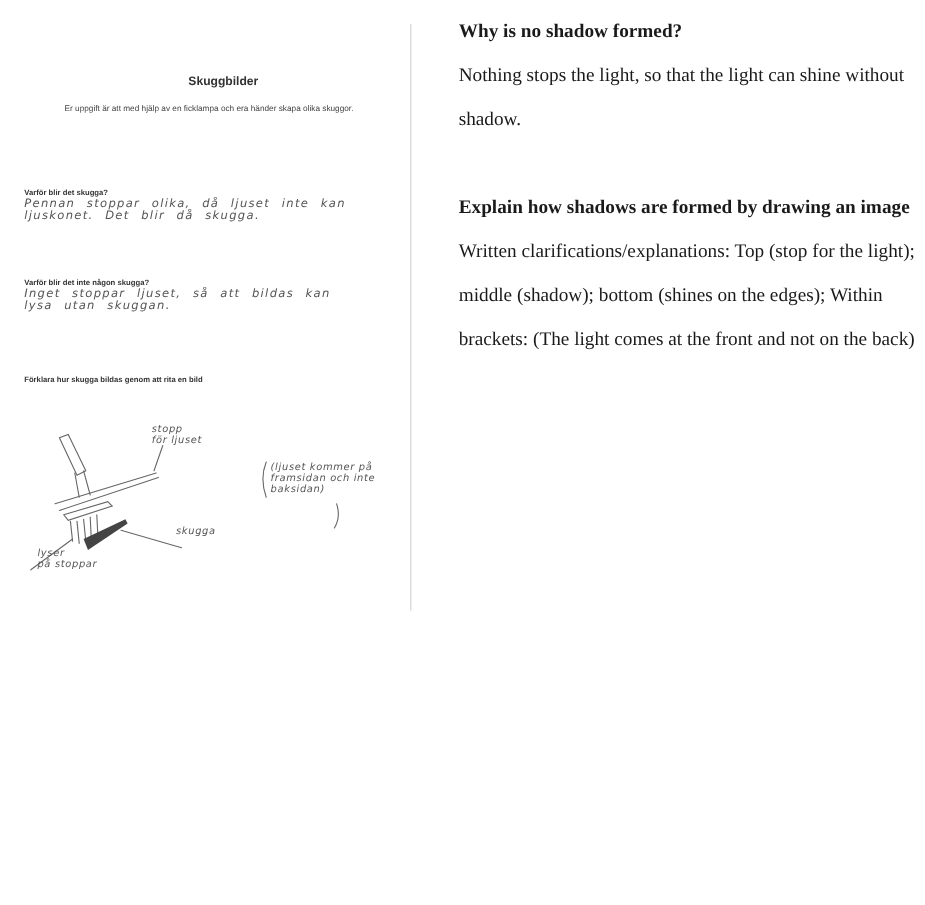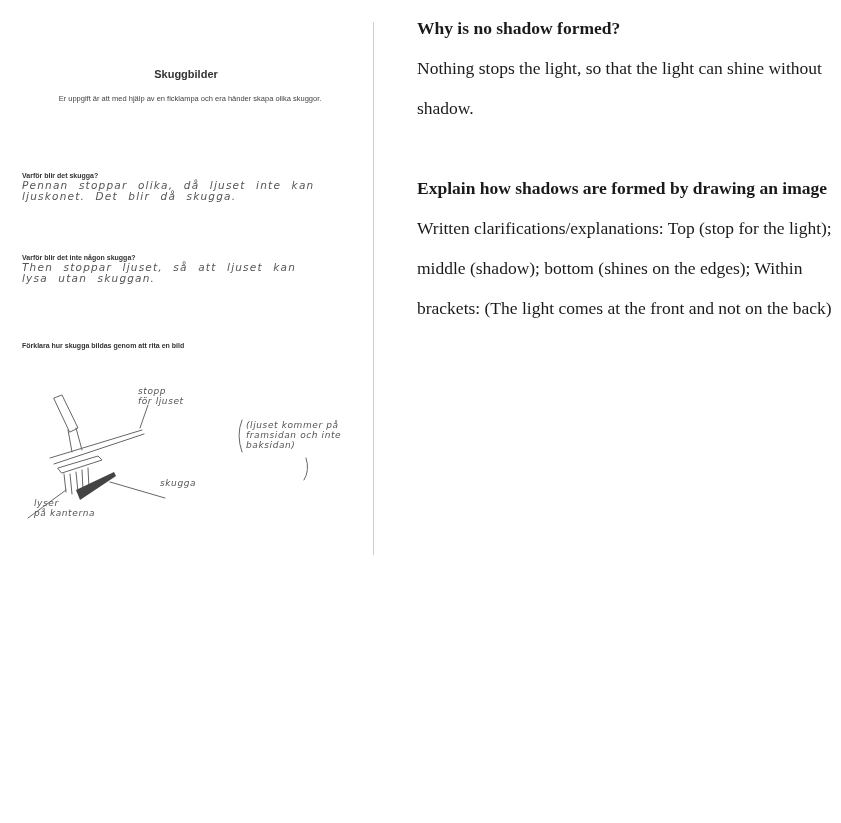--- a/index.html
+++ b/index.html
@@ -1,21 +1,21 @@
 <!DOCTYPE html>
 <html><head>
   <meta charset="utf-8">
   <style>
     html, body { margin: 0; padding: 0; background: #ffffff; }
     body { width: 841px; height: 823px; position: relative; overflow: hidden; color: #1a1a1a; }
 
     
     .worksheet { position: absolute; left: 0; top: 0; width: 372px; height: 560px; }
     .ws-title { position: absolute; left: 0; width: 372px; top: 68px; text-align: center;
-      font-family: "Liberation Sans", sans-serif; font-weight: bold; font-size: 11px; color: #333; }
+      font-family: "Liberation Sans", sans-serif; font-weight: bold; font-size: 11px; color: #333; padding-left: 17px; }
     .ws-intro { position: absolute; left: 20px; width: 340px; top: 94px; text-align: center;
       font-family: "Liberation Sans", sans-serif; font-size: 7.5px; line-height: 10px; color: #444; }
     .ws-q { position: absolute; left: 22px; font-family: "Liberation Sans", sans-serif;
       font-weight: bold; font-size: 7px; color: #333; }
     .hw { position: absolute; left: 22px; width: 345px; font-family: "DejaVu Sans", sans-serif;
       font-size: 10.5px; line-height: 11px; color: #555; font-style: italic; letter-spacing: 1.2px;
       word-spacing: 6px; font-weight: 300; }
     .divider { position: absolute; left: 373px; top: 22px; width: 1px; height: 533px; background: #cfcfcf; }
     .drawing { position: absolute; left: 10px; top: 380px; width: 370px; height: 160px; }
     .drawing svg { display: block; }
@@ -37,21 +37,21 @@
   <div class="ws-intro">Er uppgift är att med hjälp av en ficklampa och era händer skapa olika skuggor.</div>
 
   <div class="ws-q" style="top:172px;">Varför blir det skugga?</div>
   <div class="hw" style="top:180px;">
     <div>Pennan stoppar olika, då ljuset inte kan</div>
     <div>ljuskonet. Det blir då skugga.</div>
   </div>
 
   <div class="ws-q" style="top:254px;">Varför blir det inte någon skugga?</div>
   <div class="hw" style="top:262px;">
-    <div>Then stoppar ljuset, så att ljuset kan</div>
+    <div>Inget stoppar ljuset, så att bildas kan</div>
     <div>lysa utan skuggan.</div>
   </div>
 
   <div class="ws-q" style="top:342px;">Förklara hur skugga bildas genom att rita en bild</div>
 
   <div class="drawing">
     <svg width="370" height="160" viewBox="0 0 370 160">
       <g fill="none" stroke="#666" stroke-width="1" stroke-linecap="round">
 
         <path d="M44 18 L52 15 L68 48 L60 52 Z"></path>
@@ -73,21 +73,21 @@
 
       <path d="M66 110 L104 92 L106 96 L70 120 Z" fill="#444"></path>
     </svg>
     <div class="hw-label" style="left:128px;top:6px;">
       <div>stopp</div>
       <div>för ljuset</div>
     </div>
     <div class="hw-label" style="left:150px;top:98px;">skugga</div>
     <div class="hw-label" style="left:24px;top:118px;">
       <div>lyser</div>
-      <div>på kanterna</div>
+      <div>på stoppar</div>
     </div>
     <div class="hw-label" style="left:236px;top:40px;">
       <div>(ljuset kommer på</div>
       <div>framsidan och inte</div>
       <div>baksidan)</div>
     </div>
   </div>
 </div>
 
 <div class="divider"></div>

